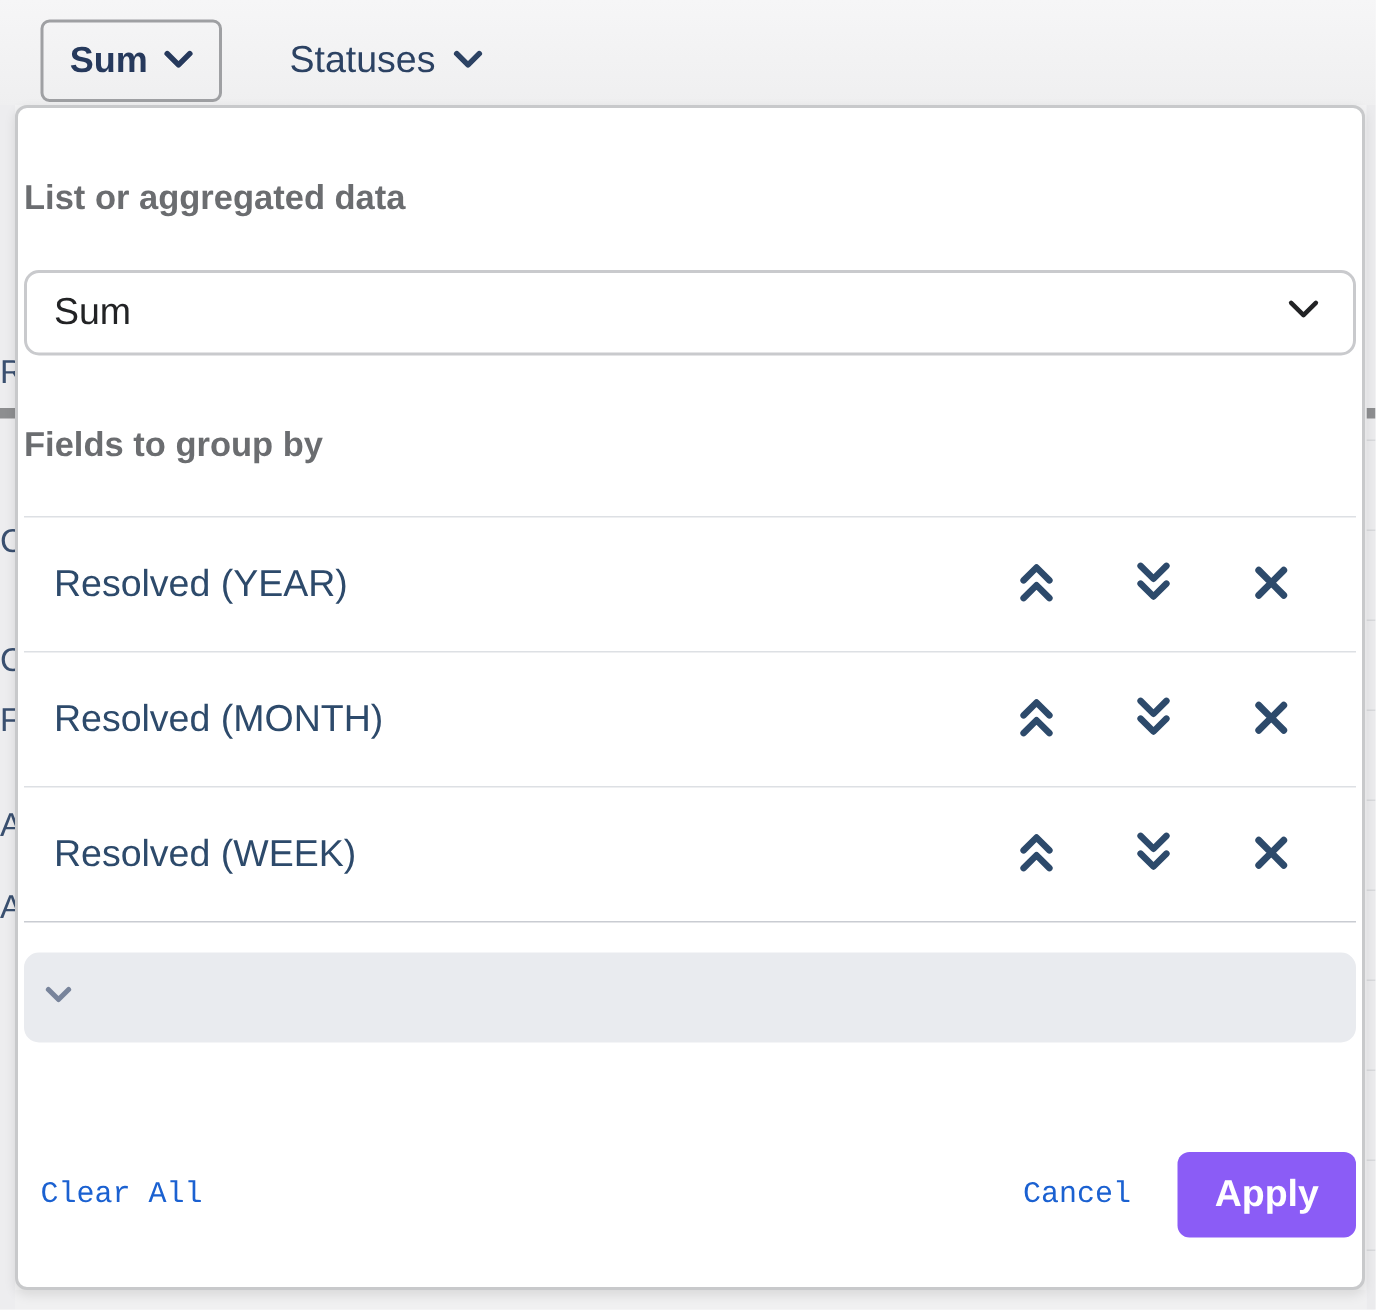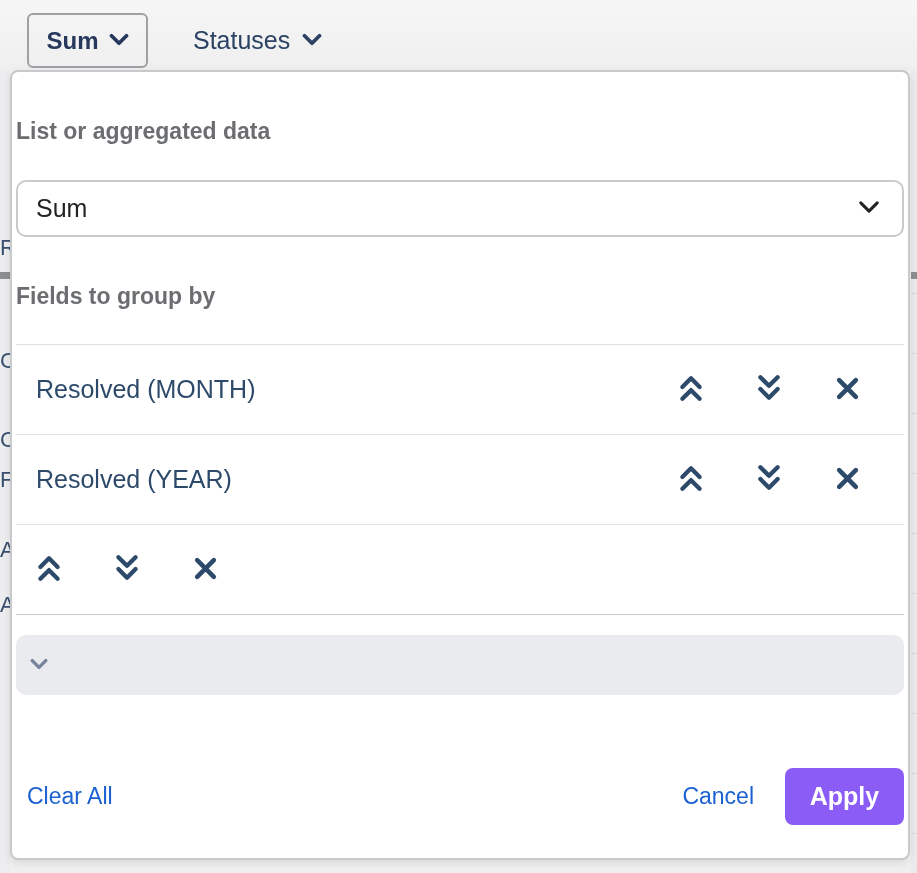--- a/index.html
+++ b/index.html
@@ -92,21 +92,21 @@
     display: flex; align-items: center; justify-content: space-between;
     padding: 0 20px 0 14px; cursor: pointer;
   }
   .add-field-box .ph { font-size: 25px; color: #76839b; }
 
   .footer {
     margin-top: 73px; display: flex; align-items: center;
   }
   .link {
     background: none; border: none; padding: 0; cursor: pointer;
-    font-size: 23px; color: #1b61d1; font-family: Liberation Sans, sans-serif;
+    font-size: 20px; color: #1b61d1; font-family: Liberation Mono, monospace;
   }
   .clear-all { margin-left: 11px; }
   .cancel { margin-left: auto; margin-right: 31px; }
   .apply-btn {
     width: 119px; height: 57px; background: #8b5cf6; color: #ffffff;
     font-size: 25px; font-weight: bold; border: none; border-radius: 8px;
     cursor: pointer; font-family: "Liberation Sans", sans-serif;
   }
 </style>
 </head>
@@ -168,20 +168,47 @@
           <path d="M2 2 L8 8 L14 2" fill="none" stroke="#222325" stroke-width="2.2" stroke-linecap="round" stroke-linejoin="round"></path>
         </svg>
     </span>
   </div>
 
   <div class="section-label group-label">Fields to group by</div>
 
   <div class="field-rows">
 
     <div class="field-row">
+      <span class="field-name">Resolved (YEAR)</span>
+      <span class="row-actions">
+        <button class="icon-btn">
+          <span>
+            <svg width="26" height="28" viewBox="0 0 24 26">
+                <path d="M4 12 L12 4 L20 12 M4 23 L12 15 L20 23" fill="none" stroke="currentColor" stroke-width="4" stroke-linecap="round" stroke-linejoin="round"></path>
+              </svg>
+          </span>
+        </button>
+        <button class="icon-btn">
+          <span>
+            <svg width="26" height="28" viewBox="0 0 24 26">
+                <path d="M4 3 L12 11 L20 3 M4 14 L12 22 L20 14" fill="none" stroke="currentColor" stroke-width="4" stroke-linecap="round" stroke-linejoin="round"></path>
+              </svg>
+          </span>
+        </button>
+        <button class="icon-btn">
+          <span>
+            <svg width="25" height="25" viewBox="0 0 24 24">
+                <path d="M4 4 L20 20 M20 4 L4 20" fill="none" stroke="currentColor" stroke-width="4.4" stroke-linecap="round"></path>
+              </svg>
+          </span>
+        </button>
+      </span>
+    </div>
+
+    <div class="field-row">
       <span class="field-name">Resolved (MONTH)</span>
       <span class="row-actions">
         <button class="icon-btn">
           <span>
             <svg width="26" height="28" viewBox="0 0 24 26">
                 <path d="M4 12 L12 4 L20 12 M4 23 L12 15 L20 23" fill="none" stroke="currentColor" stroke-width="4" stroke-linecap="round" stroke-linejoin="round"></path>
               </svg>
           </span>
         </button>
         <button class="icon-btn">
@@ -195,47 +222,21 @@
           <span>
             <svg width="25" height="25" viewBox="0 0 24 24">
                 <path d="M4 4 L20 20 M20 4 L4 20" fill="none" stroke="currentColor" stroke-width="4.4" stroke-linecap="round"></path>
               </svg>
           </span>
         </button>
       </span>
     </div>
 
     <div class="field-row">
-      <span class="field-name">Resolved (YEAR)</span>
-      <span class="row-actions">
-        <button class="icon-btn">
-          <span>
-            <svg width="26" height="28" viewBox="0 0 24 26">
-                <path d="M4 12 L12 4 L20 12 M4 23 L12 15 L20 23" fill="none" stroke="currentColor" stroke-width="4" stroke-linecap="round" stroke-linejoin="round"></path>
-              </svg>
-          </span>
-        </button>
-        <button class="icon-btn">
-          <span>
-            <svg width="26" height="28" viewBox="0 0 24 26">
-                <path d="M4 3 L12 11 L20 3 M4 14 L12 22 L20 14" fill="none" stroke="currentColor" stroke-width="4" stroke-linecap="round" stroke-linejoin="round"></path>
-              </svg>
-          </span>
-        </button>
-        <button class="icon-btn">
-          <span>
-            <svg width="25" height="25" viewBox="0 0 24 24">
-                <path d="M4 4 L20 20 M20 4 L4 20" fill="none" stroke="currentColor" stroke-width="4.4" stroke-linecap="round"></path>
-              </svg>
-          </span>
-        </button>
-      </span>
-    </div>
-
-    <div class="field-row">
+      <span class="field-name">Resolved (WEEK)</span>
       <span class="row-actions">
         <button class="icon-btn">
           <span>
             <svg width="26" height="28" viewBox="0 0 24 26">
                 <path d="M4 12 L12 4 L20 12 M4 23 L12 15 L20 23" fill="none" stroke="currentColor" stroke-width="4" stroke-linecap="round" stroke-linejoin="round"></path>
               </svg>
           </span>
         </button>
         <button class="icon-btn">
           <span>

